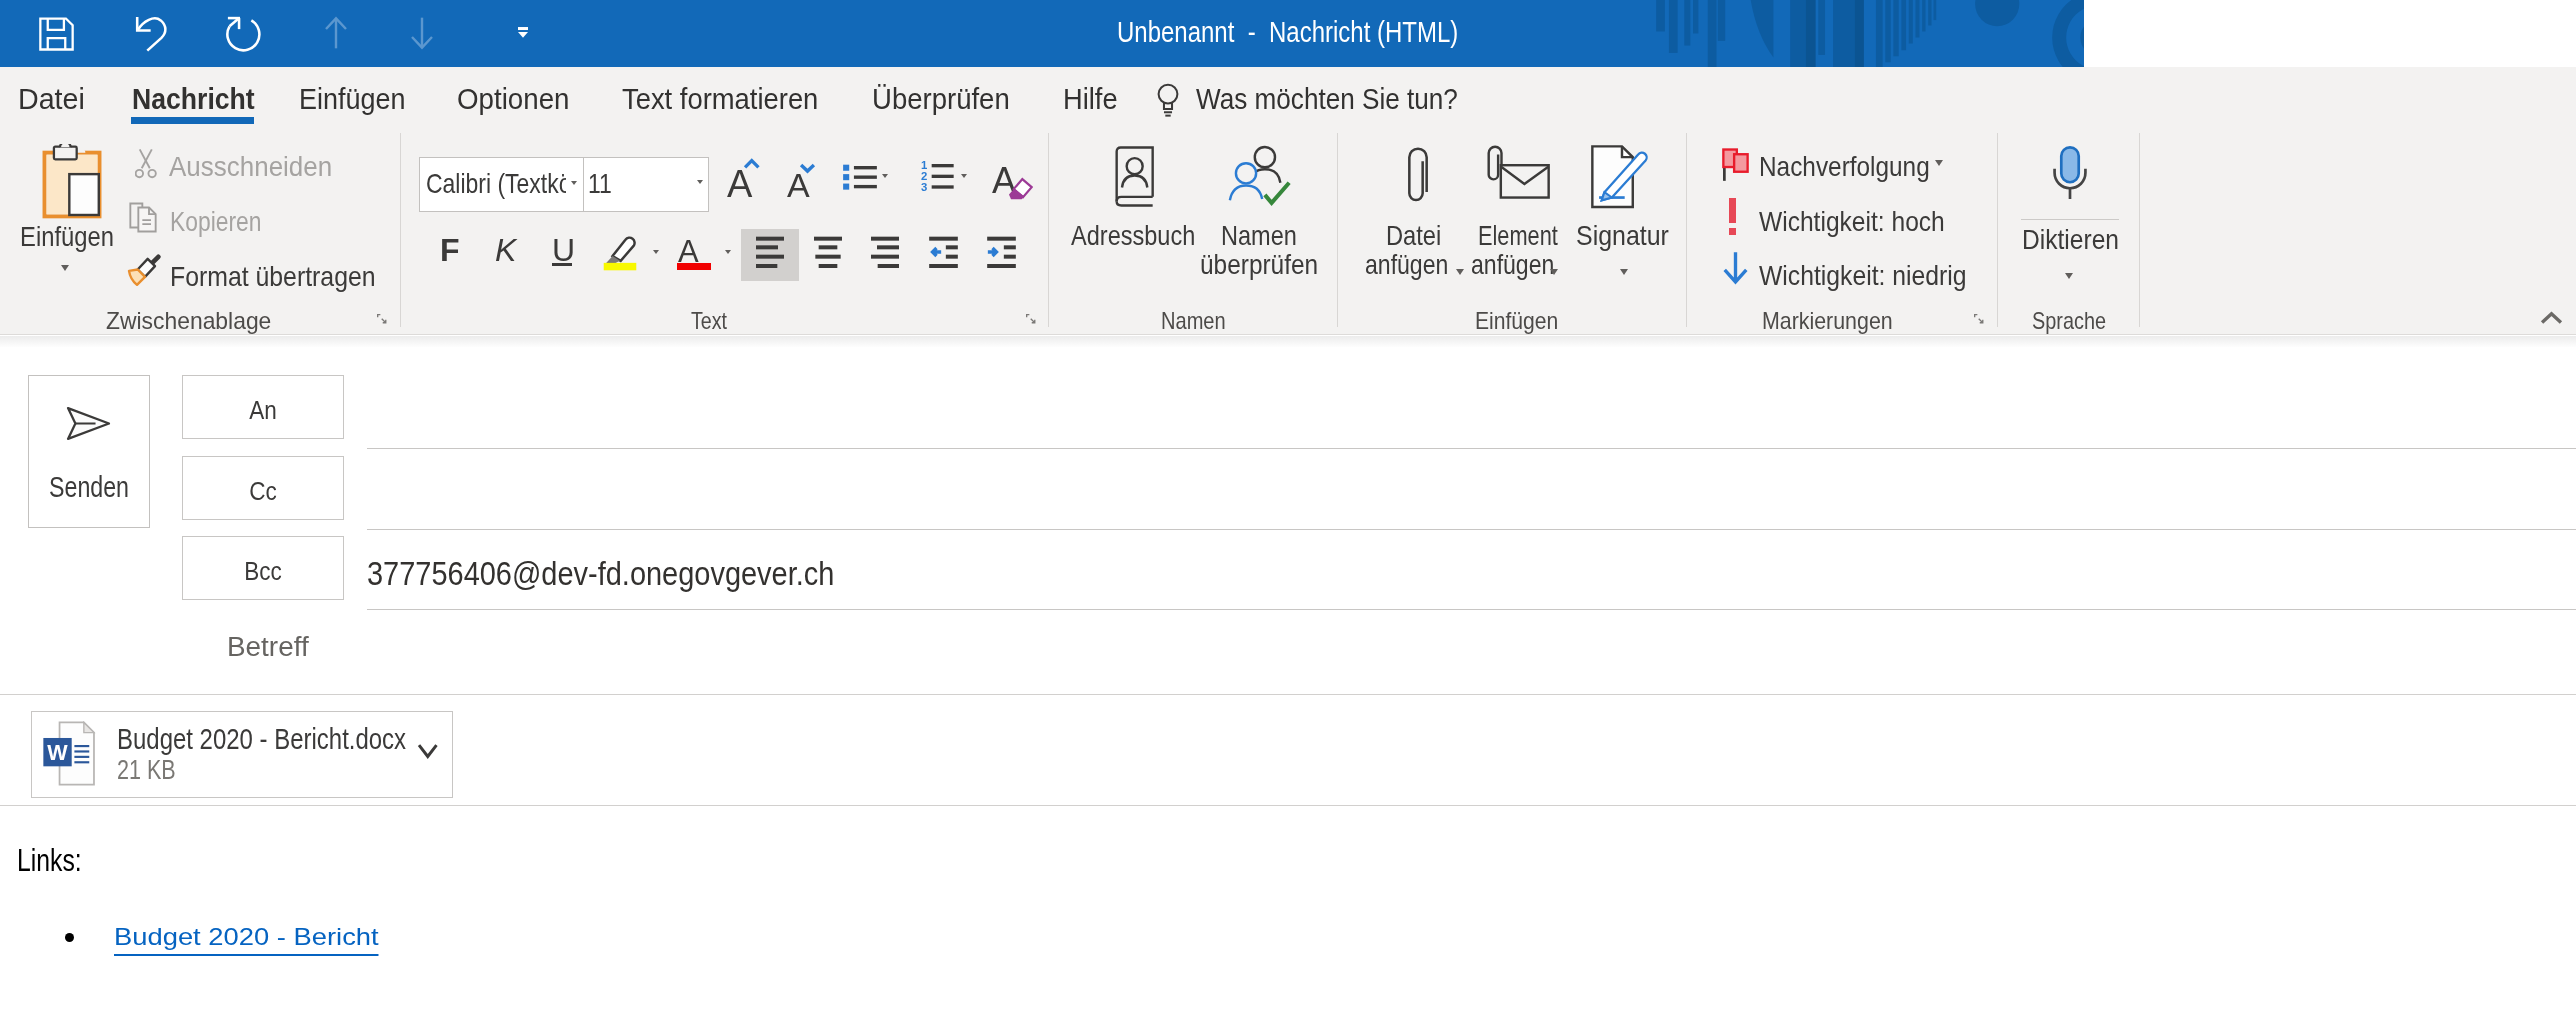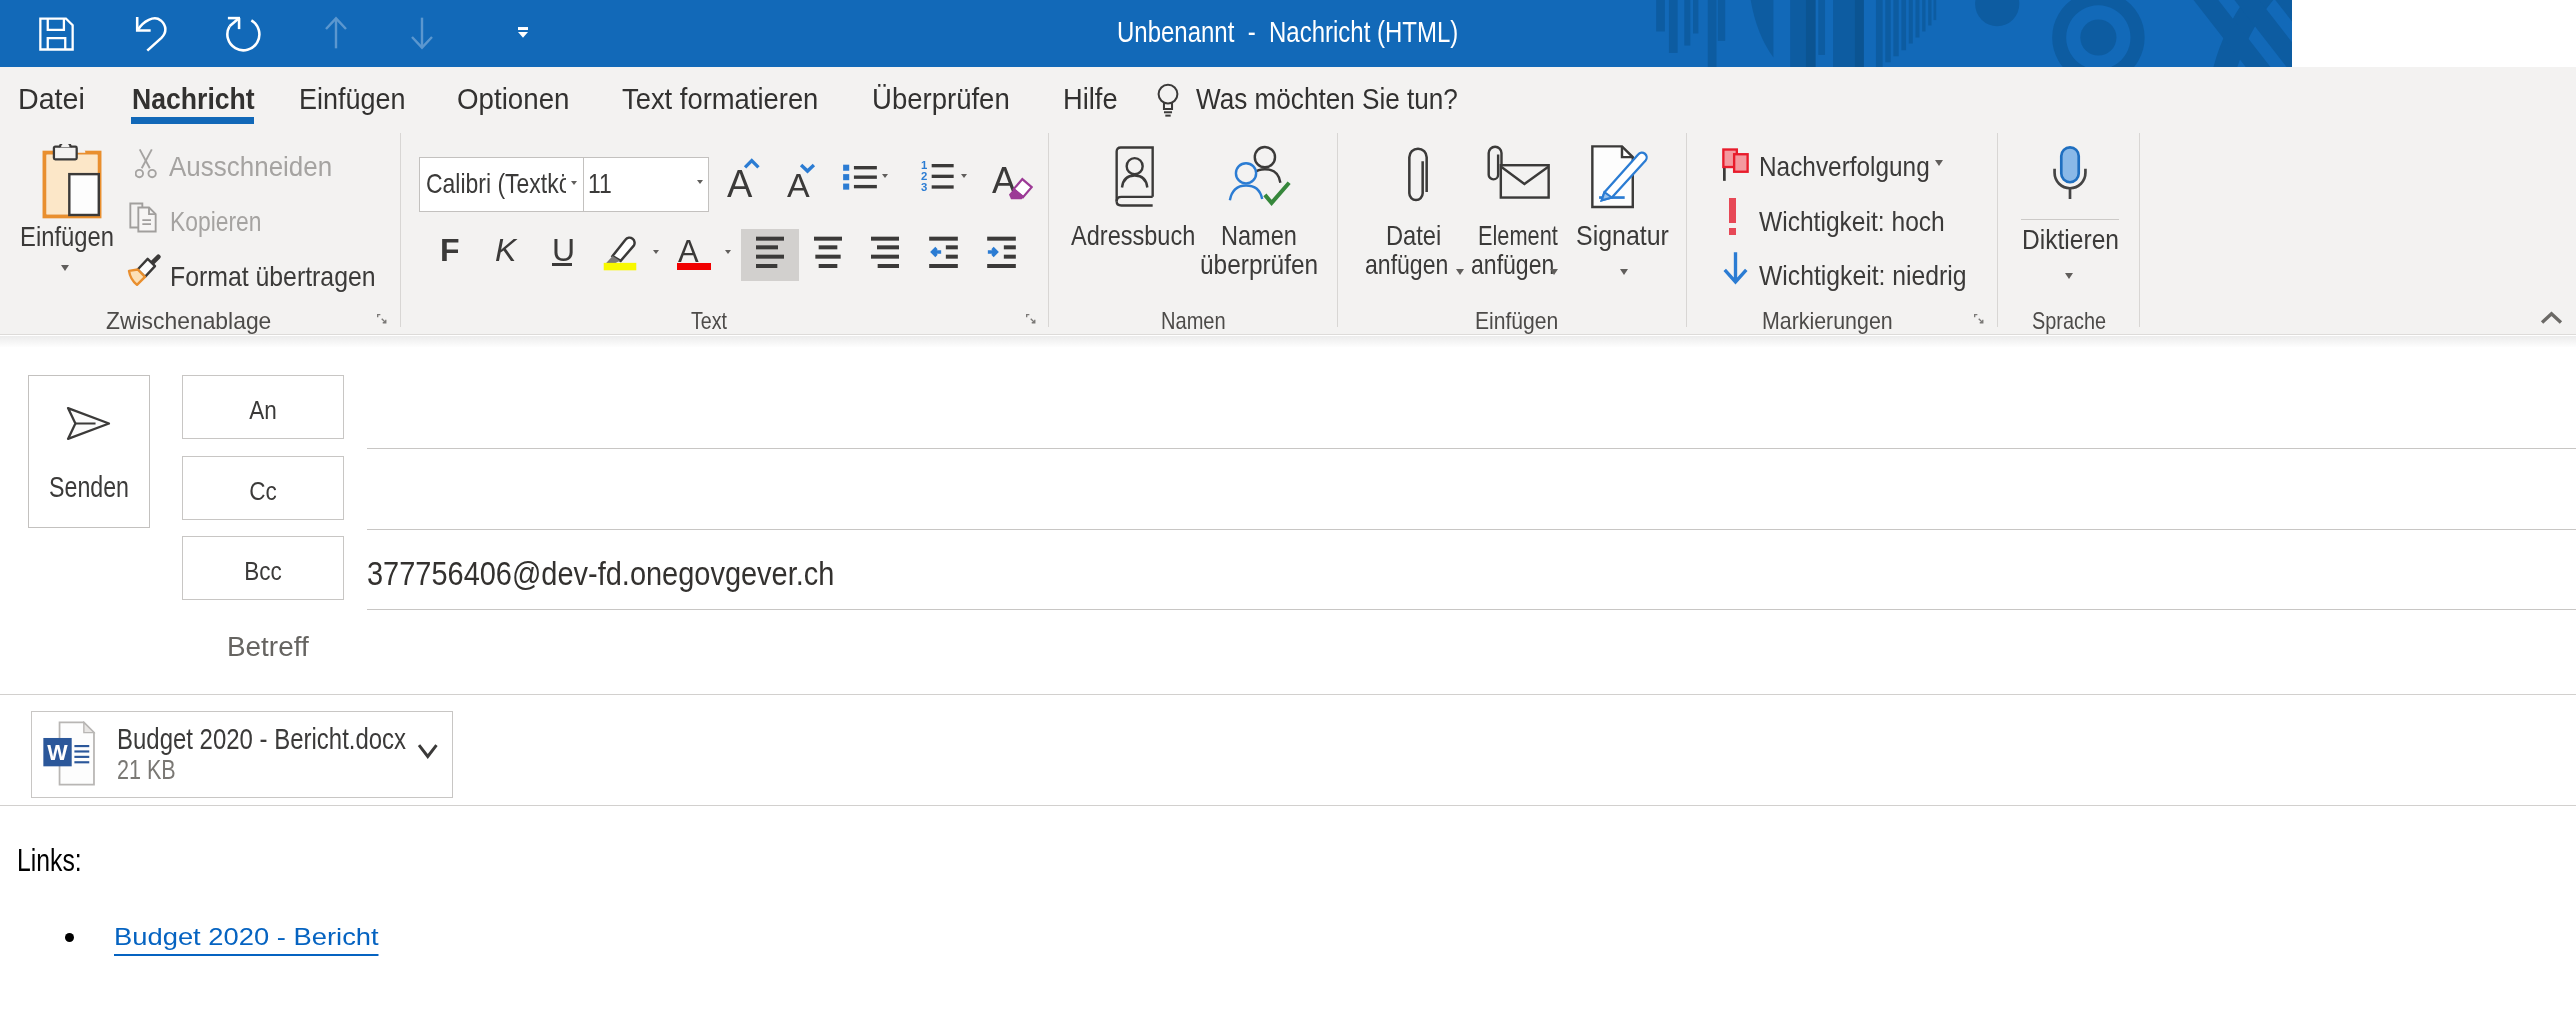--- a/index.html
+++ b/index.html
@@ -1,21 +1,21 @@
 <!DOCTYPE html>
 <html style="font-size:10.8px"><head>
 <meta charset="utf-8">
 <style>
   * { margin:0; padding:0; box-sizing:border-box; }
   html,body { width:2576px; height:1011px; overflow:hidden; background:#fff;
     font-family:"Liberation Sans", sans-serif; }
   .abs { position:absolute; }
   .ft { position:absolute; line-height:1; white-space:nowrap; }
   #stage { position:relative; width:2576px; height:1011px; }
-  #titlebar { left:0; top:0; width:2292px; height:67px; background:#1269b8; overflow:hidden;padding-left:24px; }
+  #titlebar { left:0; top:0; width:2084px; height:67px; background:#1269b8; overflow:hidden;padding-left:24px; }
   #tabrow { left:0; top:67px; width:2576px; height:61px; background:#f3f2f1; }
   #tab-underline { position:absolute; left:131px; top:50px; width:123px; height:7.4px; background:#1168b8; }
   #ribbon { left:0; top:128px; width:2576px; height:207px; background:#f3f2f1; }
   .vsep { position:absolute; top:5.4px; height:194px; width:1.3px; background:#d8d6d4; }
   .dd { position:absolute; width:0; height:0; border-left:4.7px solid transparent;
         border-right:4.7px solid transparent; border-top:6px solid #605e5c; }
   .dds { position:absolute; width:0; height:0; border-left:3.7px solid transparent;
         border-right:3.7px solid transparent; border-top:4.7px solid #605e5c; }
   .fieldbtn { position:absolute; left:182px; width:162px; height:64px; background:#fff;
     border:1.3px solid #c8c6c4; }

